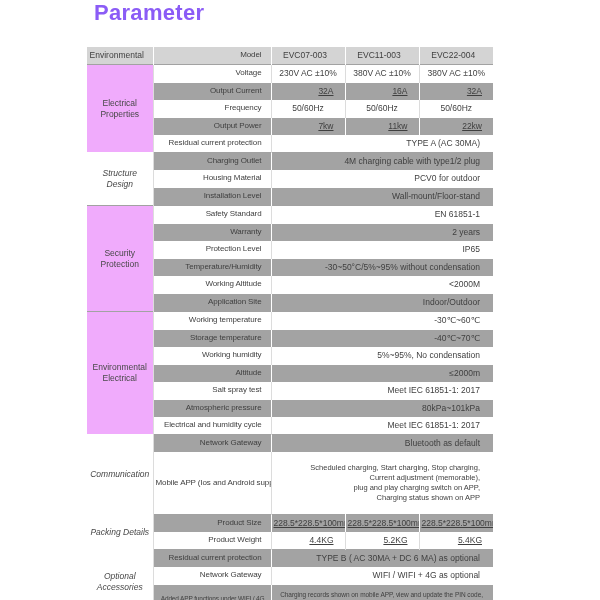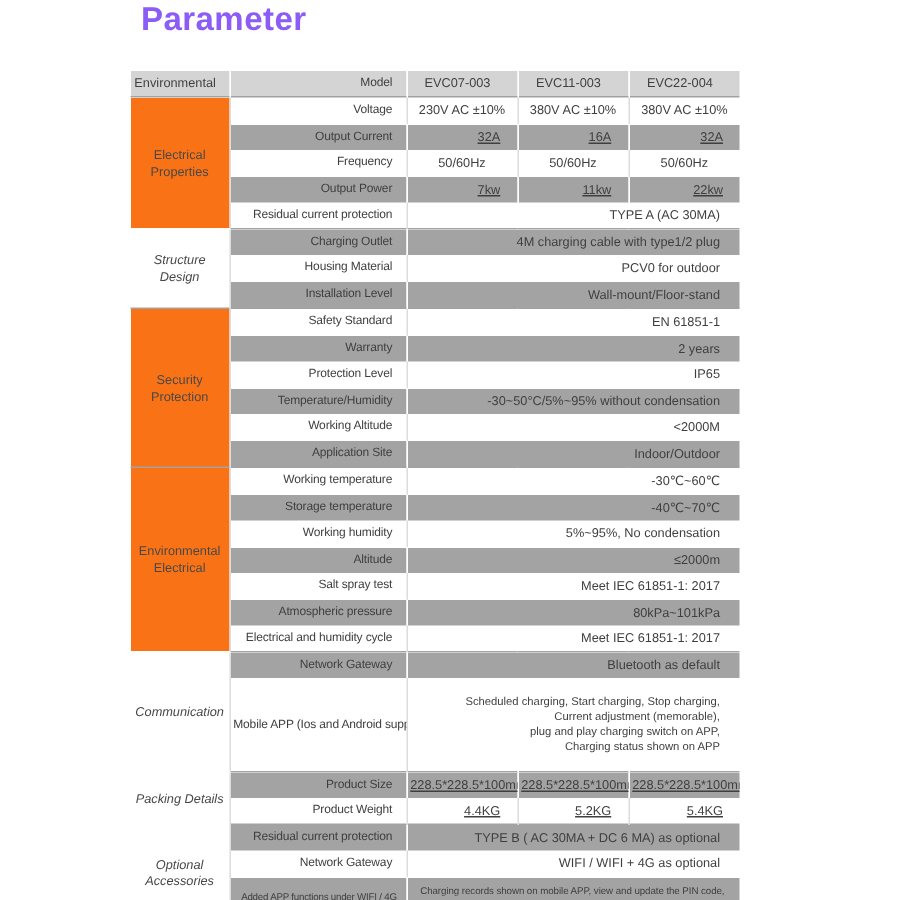--- a/index.html
+++ b/index.html
@@ -19,21 +19,21 @@
   td {
     height:17px; font-size:8.5px; color:#3f3f3f;
     padding:0 8px 0 2px; overflow:hidden; vertical-align:middle;
     border-right:1px solid #dcdcdc; line-height:1.1;
   }
   td:last-child { border-right:none; }
   td.lab { text-align:right; padding-right:9px; font-size:8px; letter-spacing:-.1px; white-space:nowrap; }
   td.val { text-align:right; padding-right:11px; white-space:nowrap;text-decoration:underline; }
   td.ctr { text-align:center; padding-right:2px; white-space:nowrap; }
   td.mrg { text-align:right; padding-right:13px; white-space:nowrap; }
-  td.grp { text-align:center; font-size:8.5px; color:#484848; line-height:1.25; padding:0 2px; background:#f97316; }
+  td.grp { text-align:center; font-size:8.5px; color:#484848; line-height:1.25; padding:0 2px; background:#f0abfc; }
   tr.gray td { background:#a3a3a3; border-right:1px solid #ffffff; border-top:1px solid #ffffff; }
   tr.gray td:last-child { border-right:none; }
   tr.gray td.grp { background:#ffffff; border-right:1px solid #dcdcdc; border-top:1px solid #ffffff;font-style:italic; }
   tr.hdr td { background:#d4d4d4; border-right:1px solid #ffffff; text-align:center; white-space:nowrap; }
   tr.hdr td:last-child { border-right:none; }
   tr.hdr td.lab { text-align:right; }
   tr.sec td { border-top:1px solid #a2a2a2; }
   tr.tall td { height:62px; }
   tr.tall2 td { height:28px; }
   .mob-lab { font-size:7.5px; line-height:1.3; white-space:pre-line; }

